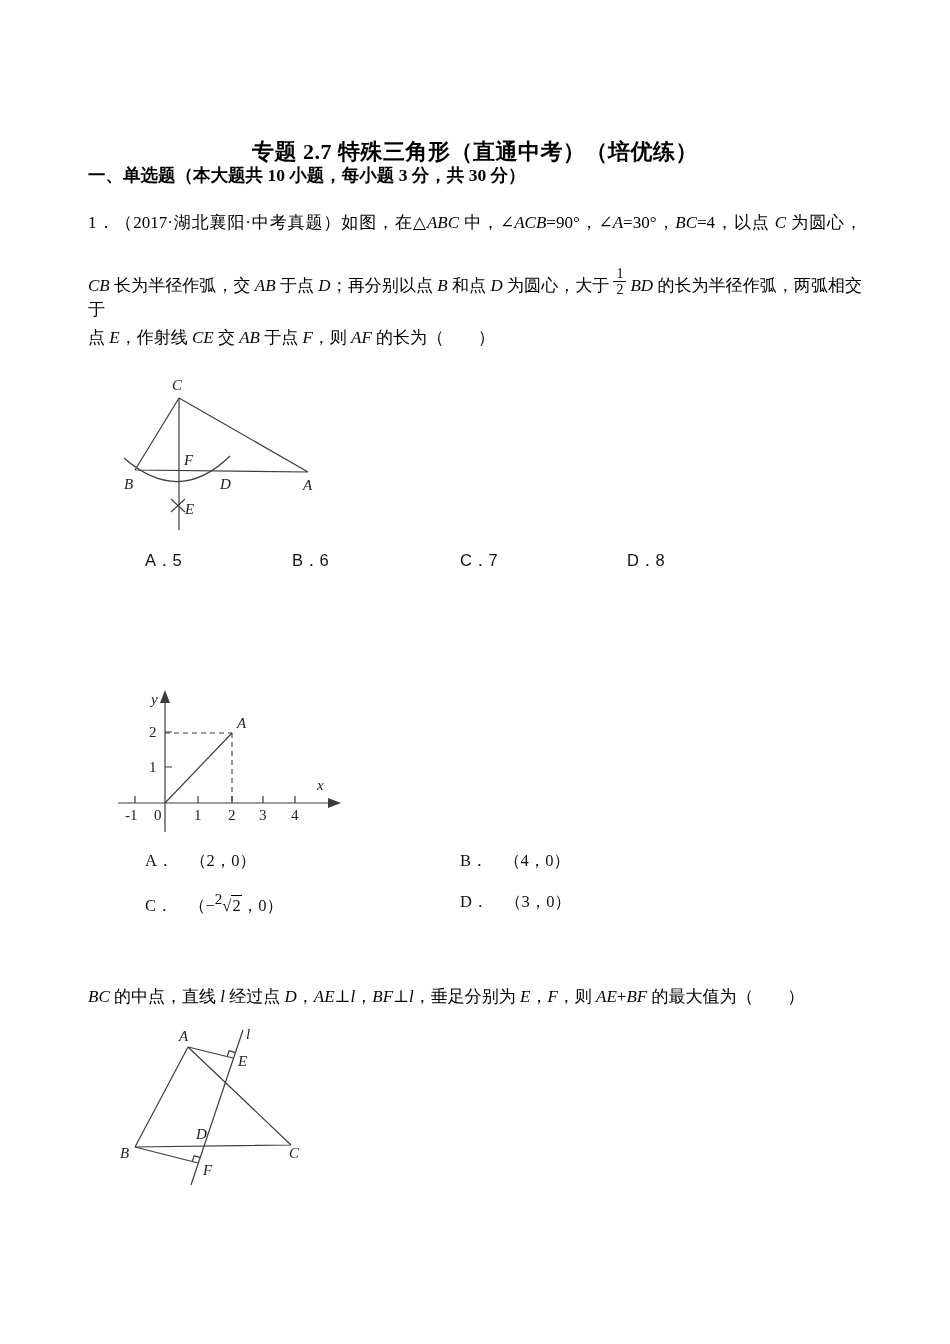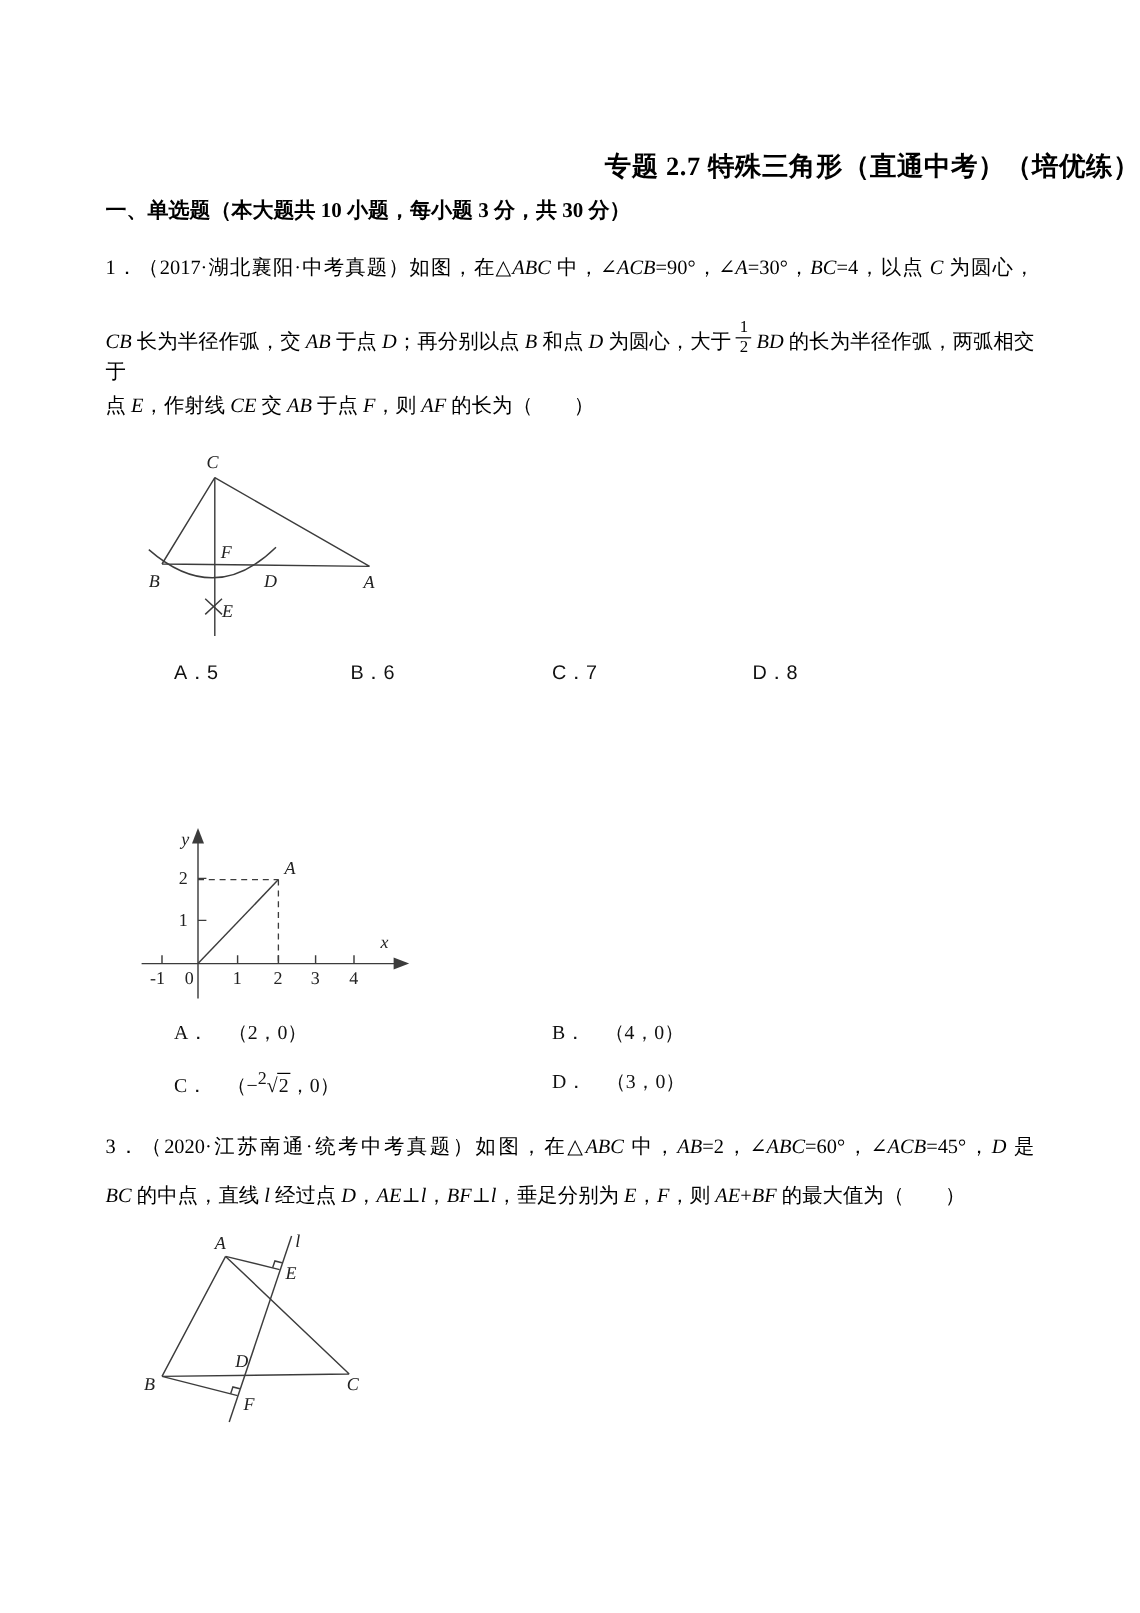--- a/index.html
+++ b/index.html
@@ -1,19 +1,19 @@
 <!DOCTYPE html>
 <html><head>
 <meta charset="utf-8">
 <style>
   html,body{margin:0;padding:0;background:#ffffff;}
   .page{position:relative;width:950px;height:1344px;background:#fff;overflow:hidden;
         font-family:"Liberation Serif","DejaVu Serif",serif;color:#000;}
   .abs{position:absolute;}
-  .title{top:124px;left:0;width:950px;text-align:right;font-size:22px;font-weight:bold;letter-spacing:0.5px;}
+  .title{top:137px;left:0;width:950px;text-align:center;font-size:22px;font-weight:bold;letter-spacing:0.5px;}
   .section{top:163px;left:88px;width:774px;font-size:17.5px;font-weight:bold;}
   .line{left:88px;width:774px;font-size:17px;line-height:24px;}
   .just{text-align:justify;text-align-last:justify;}
   .seg-i{font-style:italic;margin-top:36px;}
   .seg-up{vertical-align:7px;font-size:15px;}
   .seg-ui{vertical-align:7px;font-size:15px;font-style:italic;}
   .seg-upb{vertical-align:6px;font-size:19px;}
   .seg-fr{display:inline-block;vertical-align:-3px;text-align:center;font-size:14px;line-height:1.1;margin:0 4px;}
   .seg-fr .fn{display:block;padding:0 3px;}
   .seg-fr .fd{display:block;border-top:1px solid #000;padding:0 3px;}
@@ -86,21 +86,20 @@
 
   <div class="abs optrow" style="top:850px">
     <span class="opt optserif" style="left:145px"><span>A．　（2，0）</span></span>
     <span class="opt optserif" style="left:460px"><span>B．　（4，0）</span></span>
   </div>
   <div class="abs optrow" style="top:891px">
     <span class="opt optserif" style="left:145px"><span>C．　（−</span><span class="seg-up">2</span><span class="seg-usq">√<span class="vin">2</span></span><span>，0）</span></span>
     <span class="opt optserif" style="left:460px"><span>D．　（3，0）</span></span>
   </div>
 
-  <div class="abs line just" style="top:944px"><span>3．（2020·江苏南通·统考中考真题）如图，在△</span><span class="seg-i">ABC</span><span> 中，</span><span class="seg-i">AB</span><span>=2，∠</span><span class="seg-i">ABC</span><span>=60°，∠</span><span class="seg-i">ACB</span><span>=45°，</span><span class="seg-i">D</span><span> 是</span></div>
   <div class="abs line" style="top:985px"><span class="seg-i">BC</span><span> 的中点，直线 </span><span class="seg-i">l</span><span> 经过点 </span><span class="seg-i">D</span><span>，</span><span class="seg-i">AE</span><span>⊥</span><span class="seg-i">l</span><span>，</span><span class="seg-i">BF</span><span>⊥</span><span class="seg-i">l</span><span>，垂足分别为 </span><span class="seg-i">E</span><span>，</span><span class="seg-i">F</span><span>，则 </span><span class="seg-i">AE</span><span>+</span><span class="seg-i">BF</span><span> 的最大值为（　　）</span></div>
 
   <svg class="abs" style="left:103px;top:1025px" width="245" height="172" viewBox="0 0 245 172">
     <path class="stroke" d="M85,22 L32,122 M85,22 L188,120 M32,122 L188,120"></path>
     <path class="stroke" d="M140,5 L88,160"></path>
     <path class="stroke" d="M85,22 L130,33"></path>
     <path class="stroke" d="M32,122 L95,138"></path>
     <path class="stroke" d="M131.9,27.3 L126.1,25.8 L124.2,31.5"></path>
     <path class="stroke" d="M96.9,132.3 L91.1,130.8 L89.2,136.5"></path>
     <text class="fig-label" x="76" y="16">A</text>

